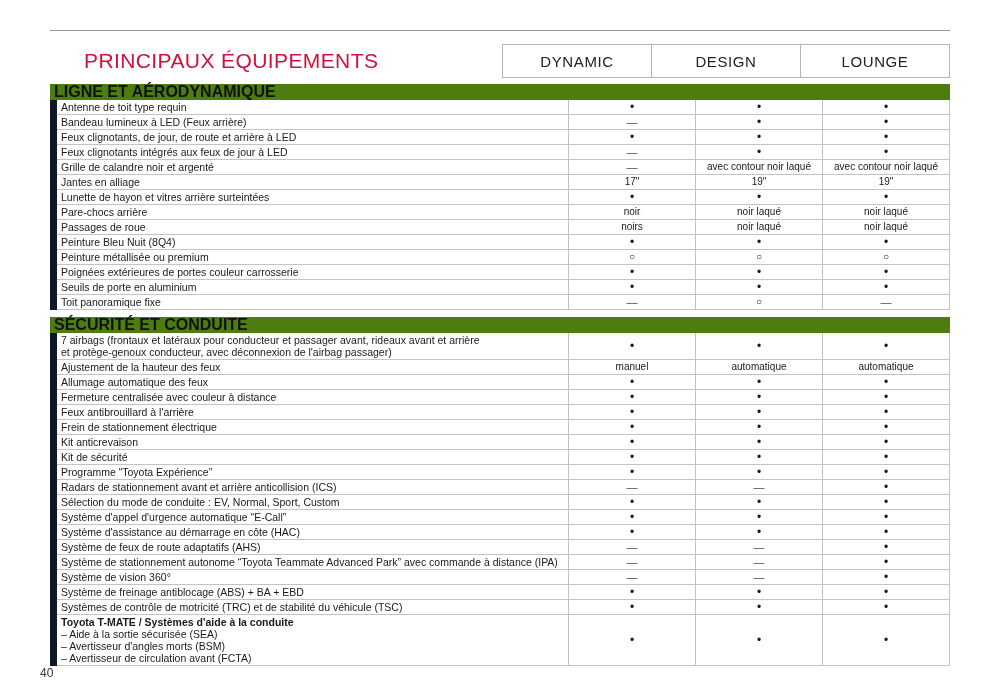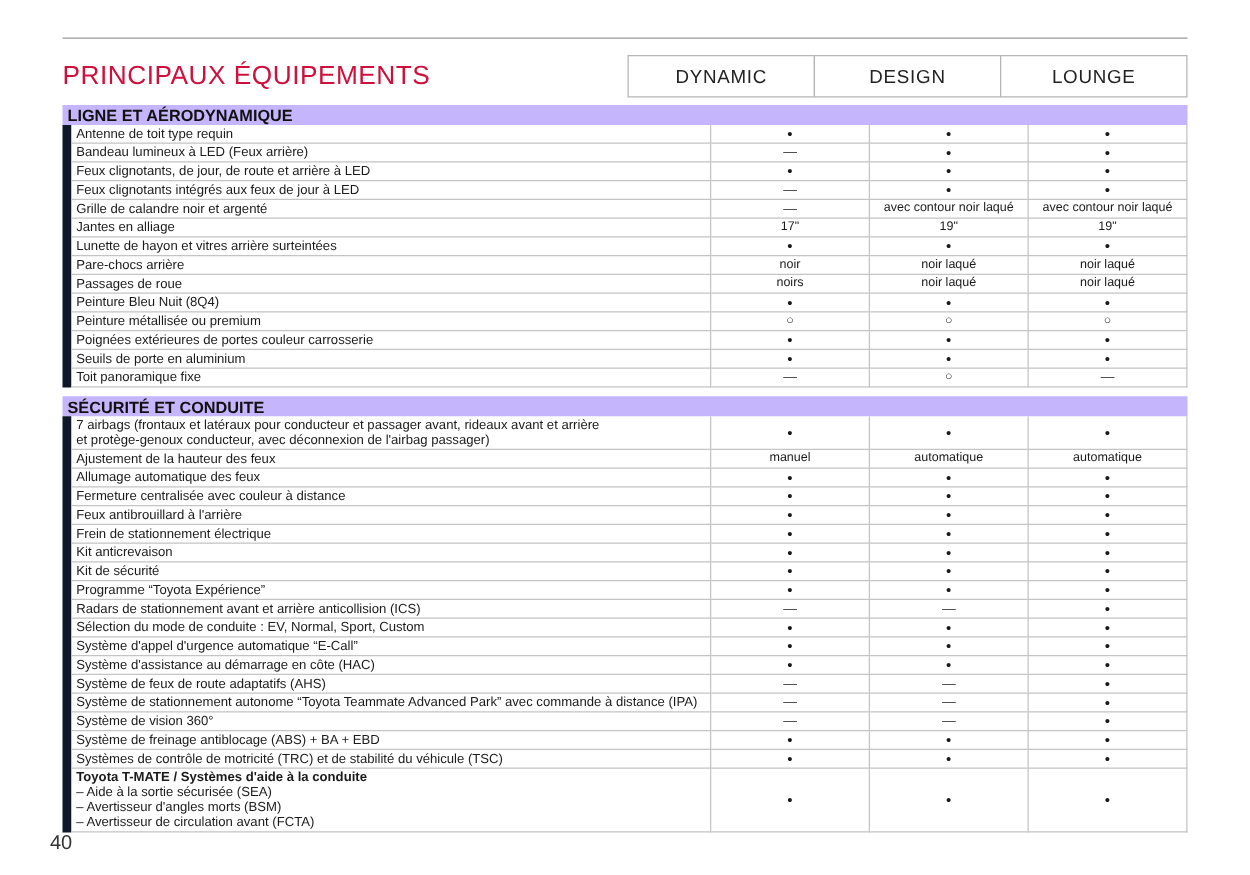--- a/index.html
+++ b/index.html
@@ -21,20 +21,21 @@
     top: 30px; left: 0; right: 0;
     border-top: 1px solid #9a9a9a;
   }
   .header-band {
     display: flex;
     justify-content: space-between;
     align-items: stretch;
     margin-top: 44px;
     height: 34px;
     margin-bottom: 6px;
+    margin-left: 34px;
   }
   .title {
     align-self: center;
     margin: 0;
     font-size: 21px;
     font-weight: 400;
     letter-spacing: 0.4px;
     color: #d0103c;
   }
   .col-headers { display: flex; }
@@ -44,22 +45,22 @@
     margin-left: -1px;
     display: flex; align-items: center; justify-content: center;
     font-size: 15px;
     letter-spacing: 0.6px;
     color: #222;
     background: #fff;
   }
   .col-header:first-child { margin-left: 0; }
   .sec-bar {
     height: 16px;
-    background: #c4b5fd;
-    font-size: 13px;
+    background: #4d7c0f;
+    font-size: 16px;
     font-weight: bold;
     display: flex; align-items: center;
     padding-left: 4px;
     color: #111;
   }
   .sec-rows {
     display: grid;
     grid-template-columns: 1fr 127px 127px 127px;
     grid-auto-rows: minmax(14.6px, auto);
     border-left: 7px solid #0f172a;
@@ -90,21 +91,21 @@
     text-align: center;
     color: #1a1a1a;
   }
   .cell.val.dot  { font-size: 12px; }
   .cell.val.dash { font-size: 11px; color: #444; }
   .cell.val.circle { font-size: 10px; }
   .page-number {
     position: absolute;
     left: -10px;
     top: 666px;
-    font-size: 16px;
+    font-size: 12px;
     color: #333;
   }
 </style>
 </head>
 <body>
 
 <div class="page">
   <div class="top-rule"></div>
 
   <div class="header-band">

